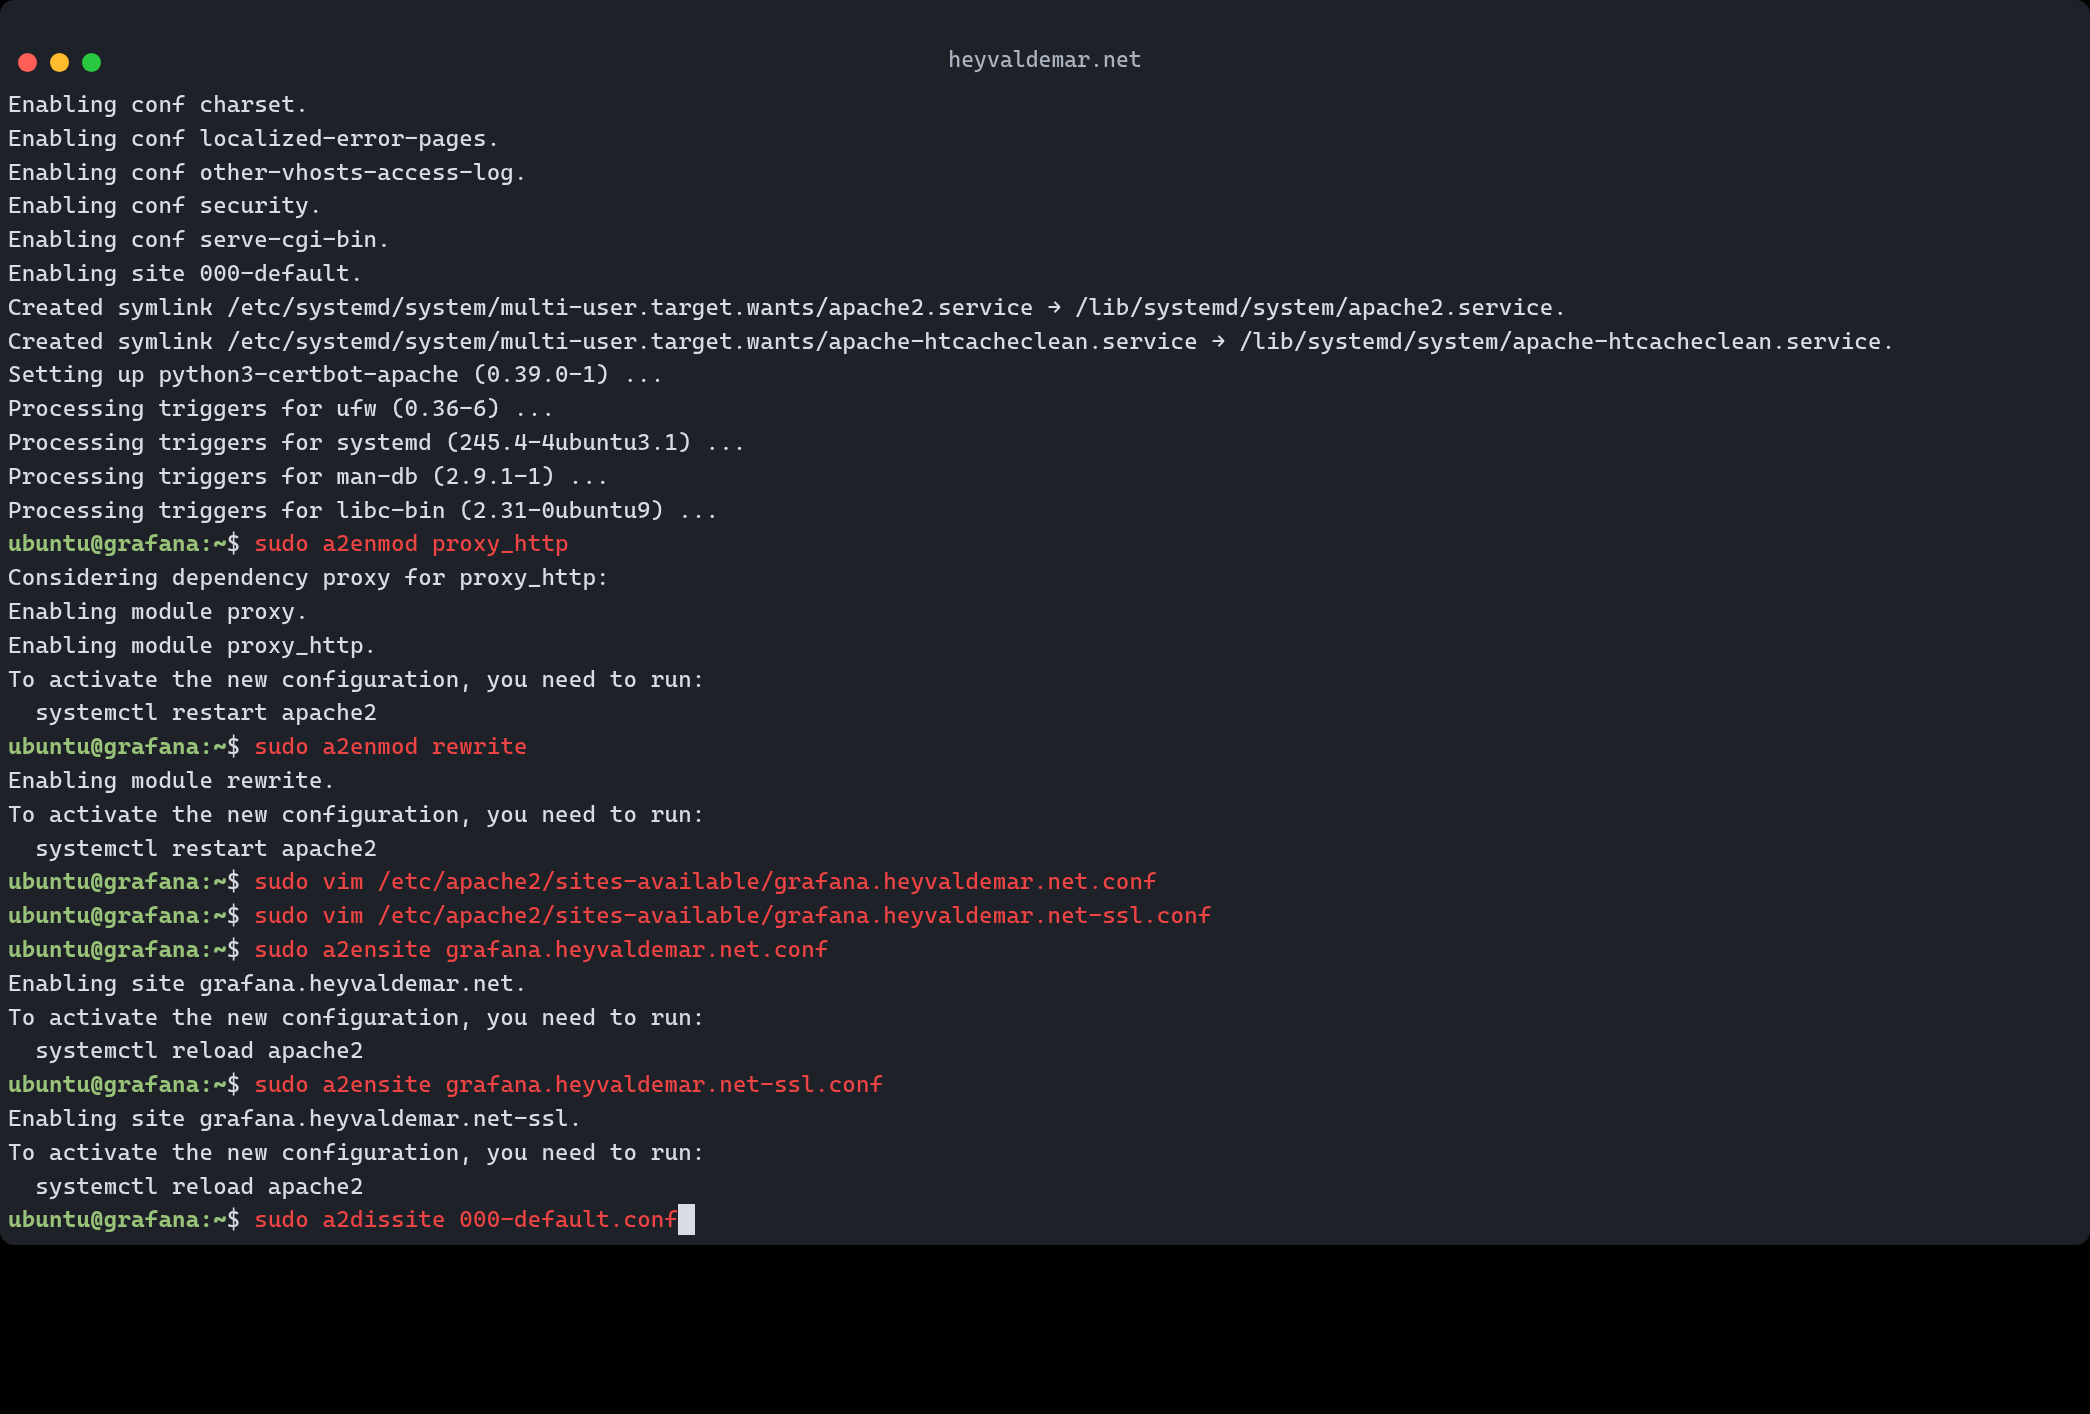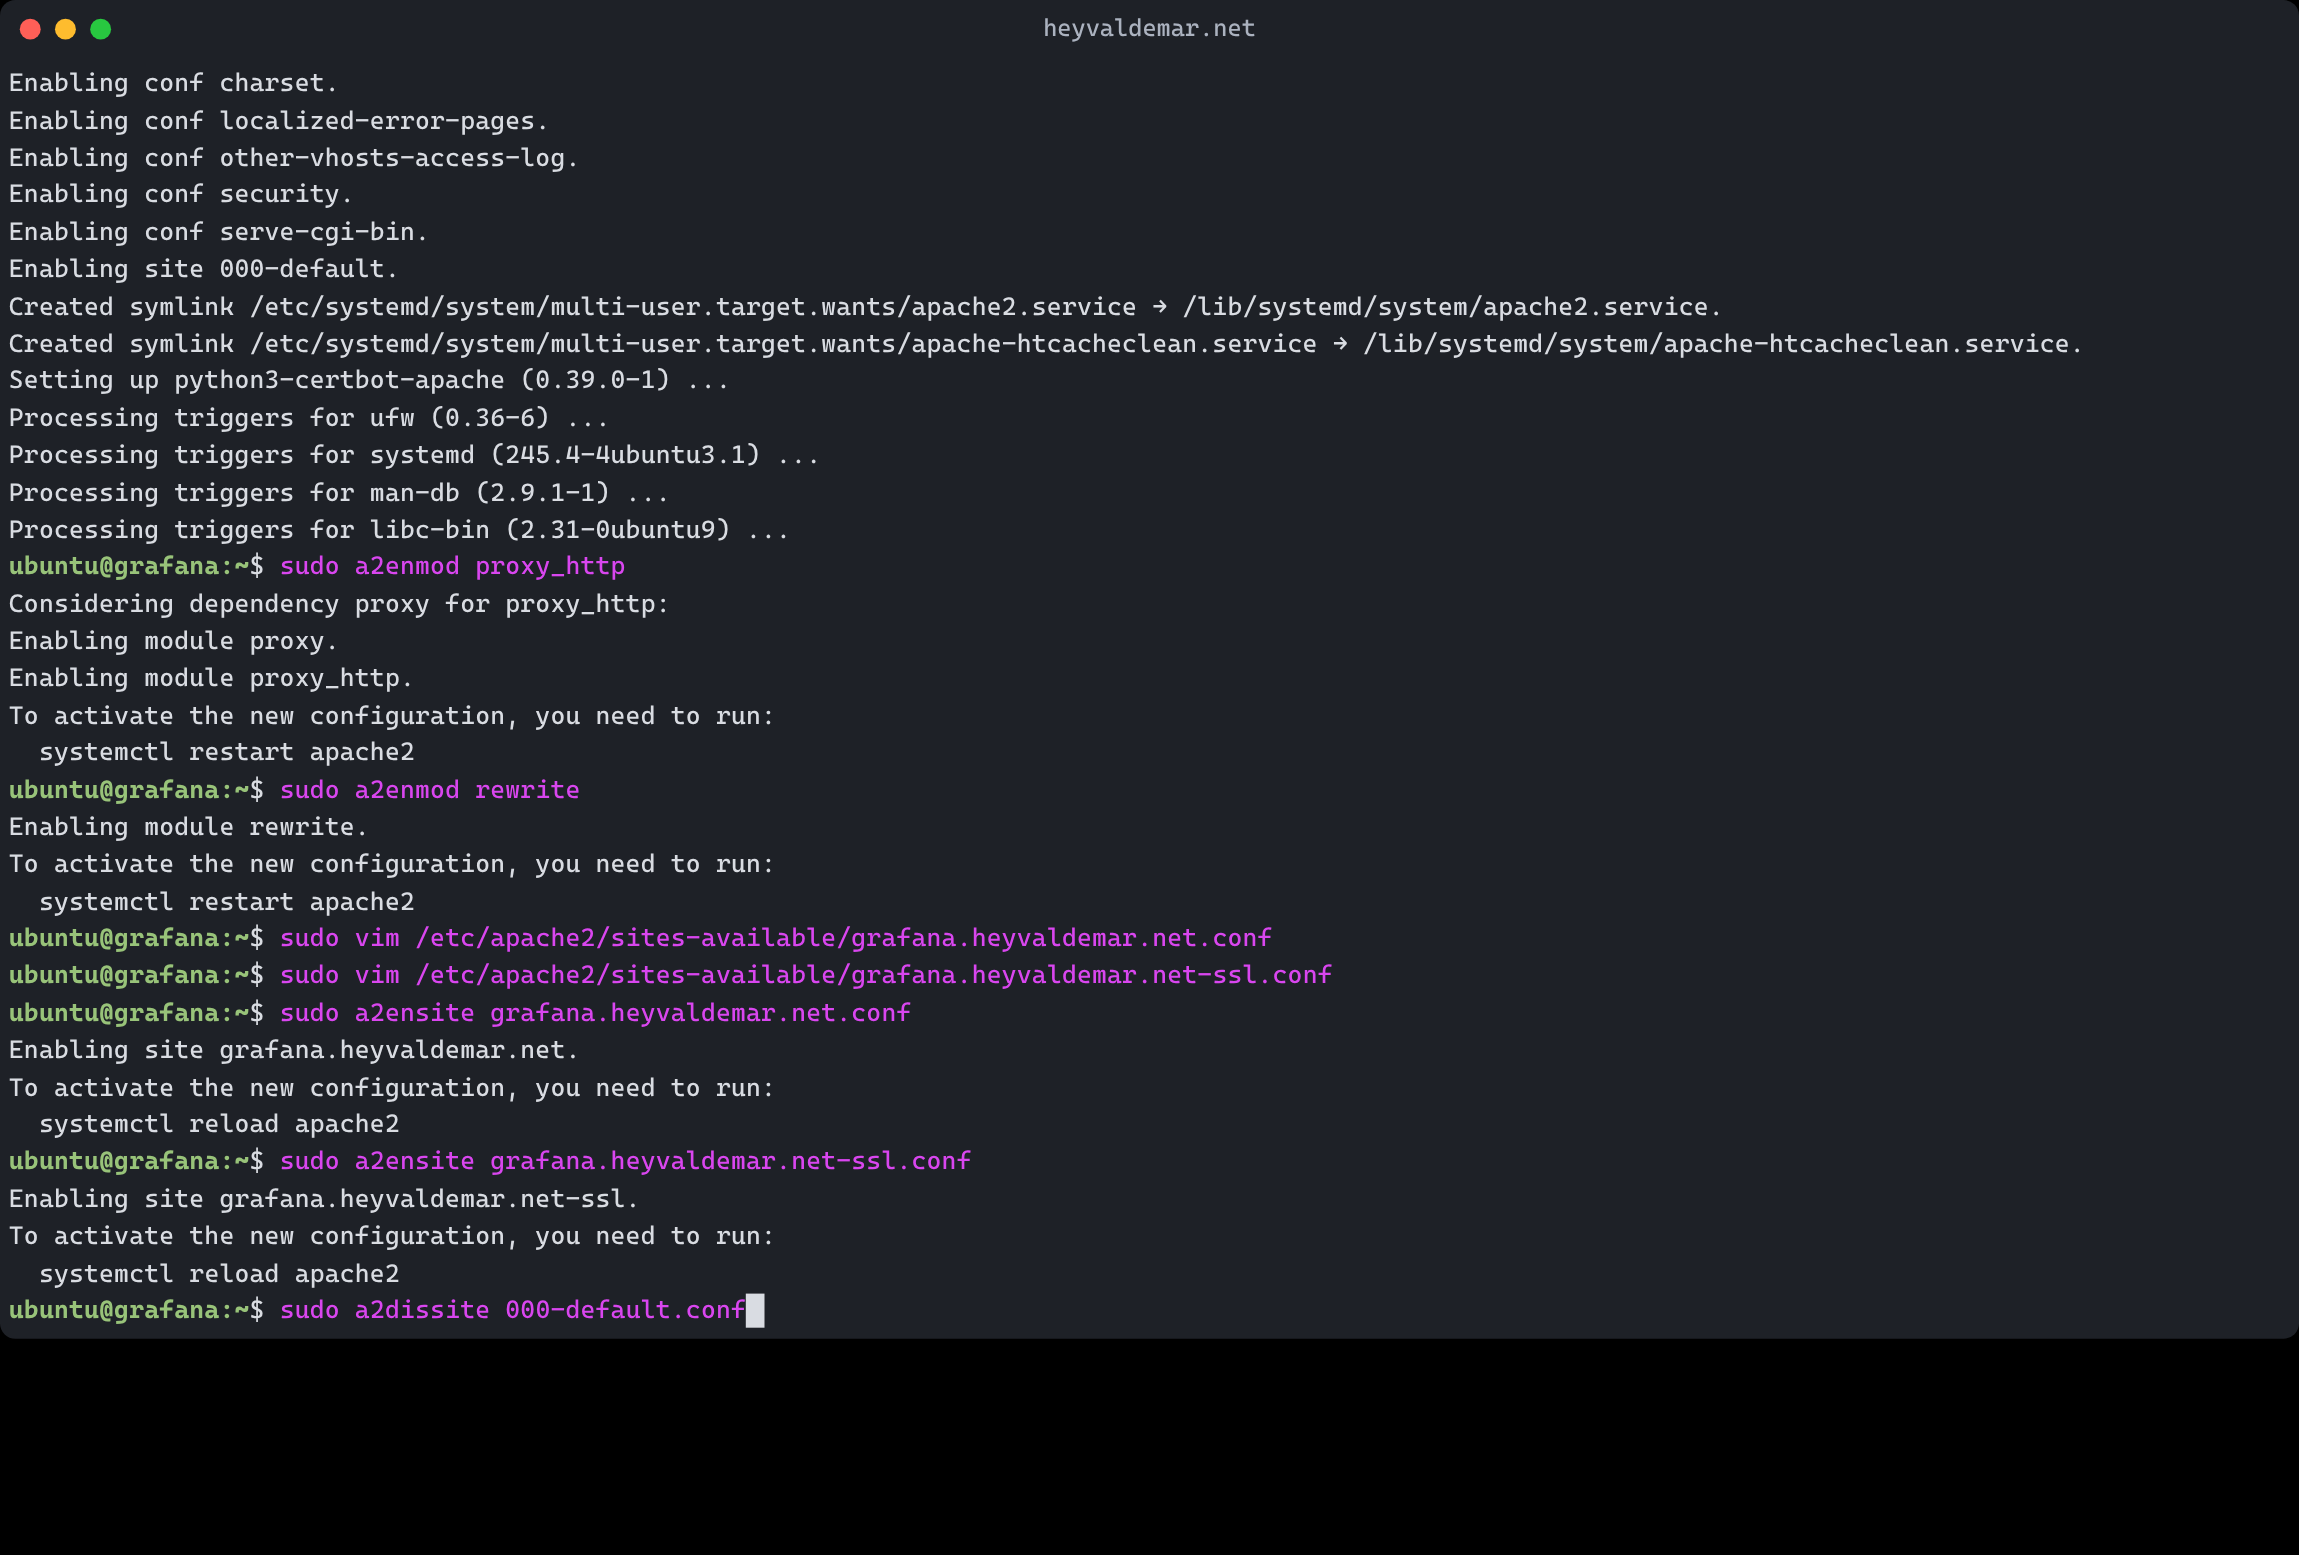--- a/index.html
+++ b/index.html
@@ -21,24 +21,25 @@
     .terminal-window {
       width: 2090px;
       background: #1e2127;
       border-radius: 14px;
       overflow: hidden;
       position: relative;
     }
     
     .title-bar {
       display: flex;
-      align-items: center;
+      align-items: flex-end;
       padding: 8px 18px;
       height: 52px;
       position: relative;
+      margin-top: 28px;
     }
     
     .traffic-lights {
       display: flex;
       gap: 13px;
       align-items: center;
     }
     
     .traffic-light {
       width: 19px;
@@ -77,21 +78,21 @@
     .prompt-user {
       color: #98c379;
       font-weight: 700;
     }
     
     .prompt-dollar {
       color: #d9dce2;
     }
     
     .command {
-      color: #d946ef;
+      color: #ef4444;
     }
     
     .cursor {
       display: inline-block;
       width: 17px;
       height: 31px;
       background: #d9dce2;
       vertical-align: text-bottom;
       margin-bottom: -3px;
     }

